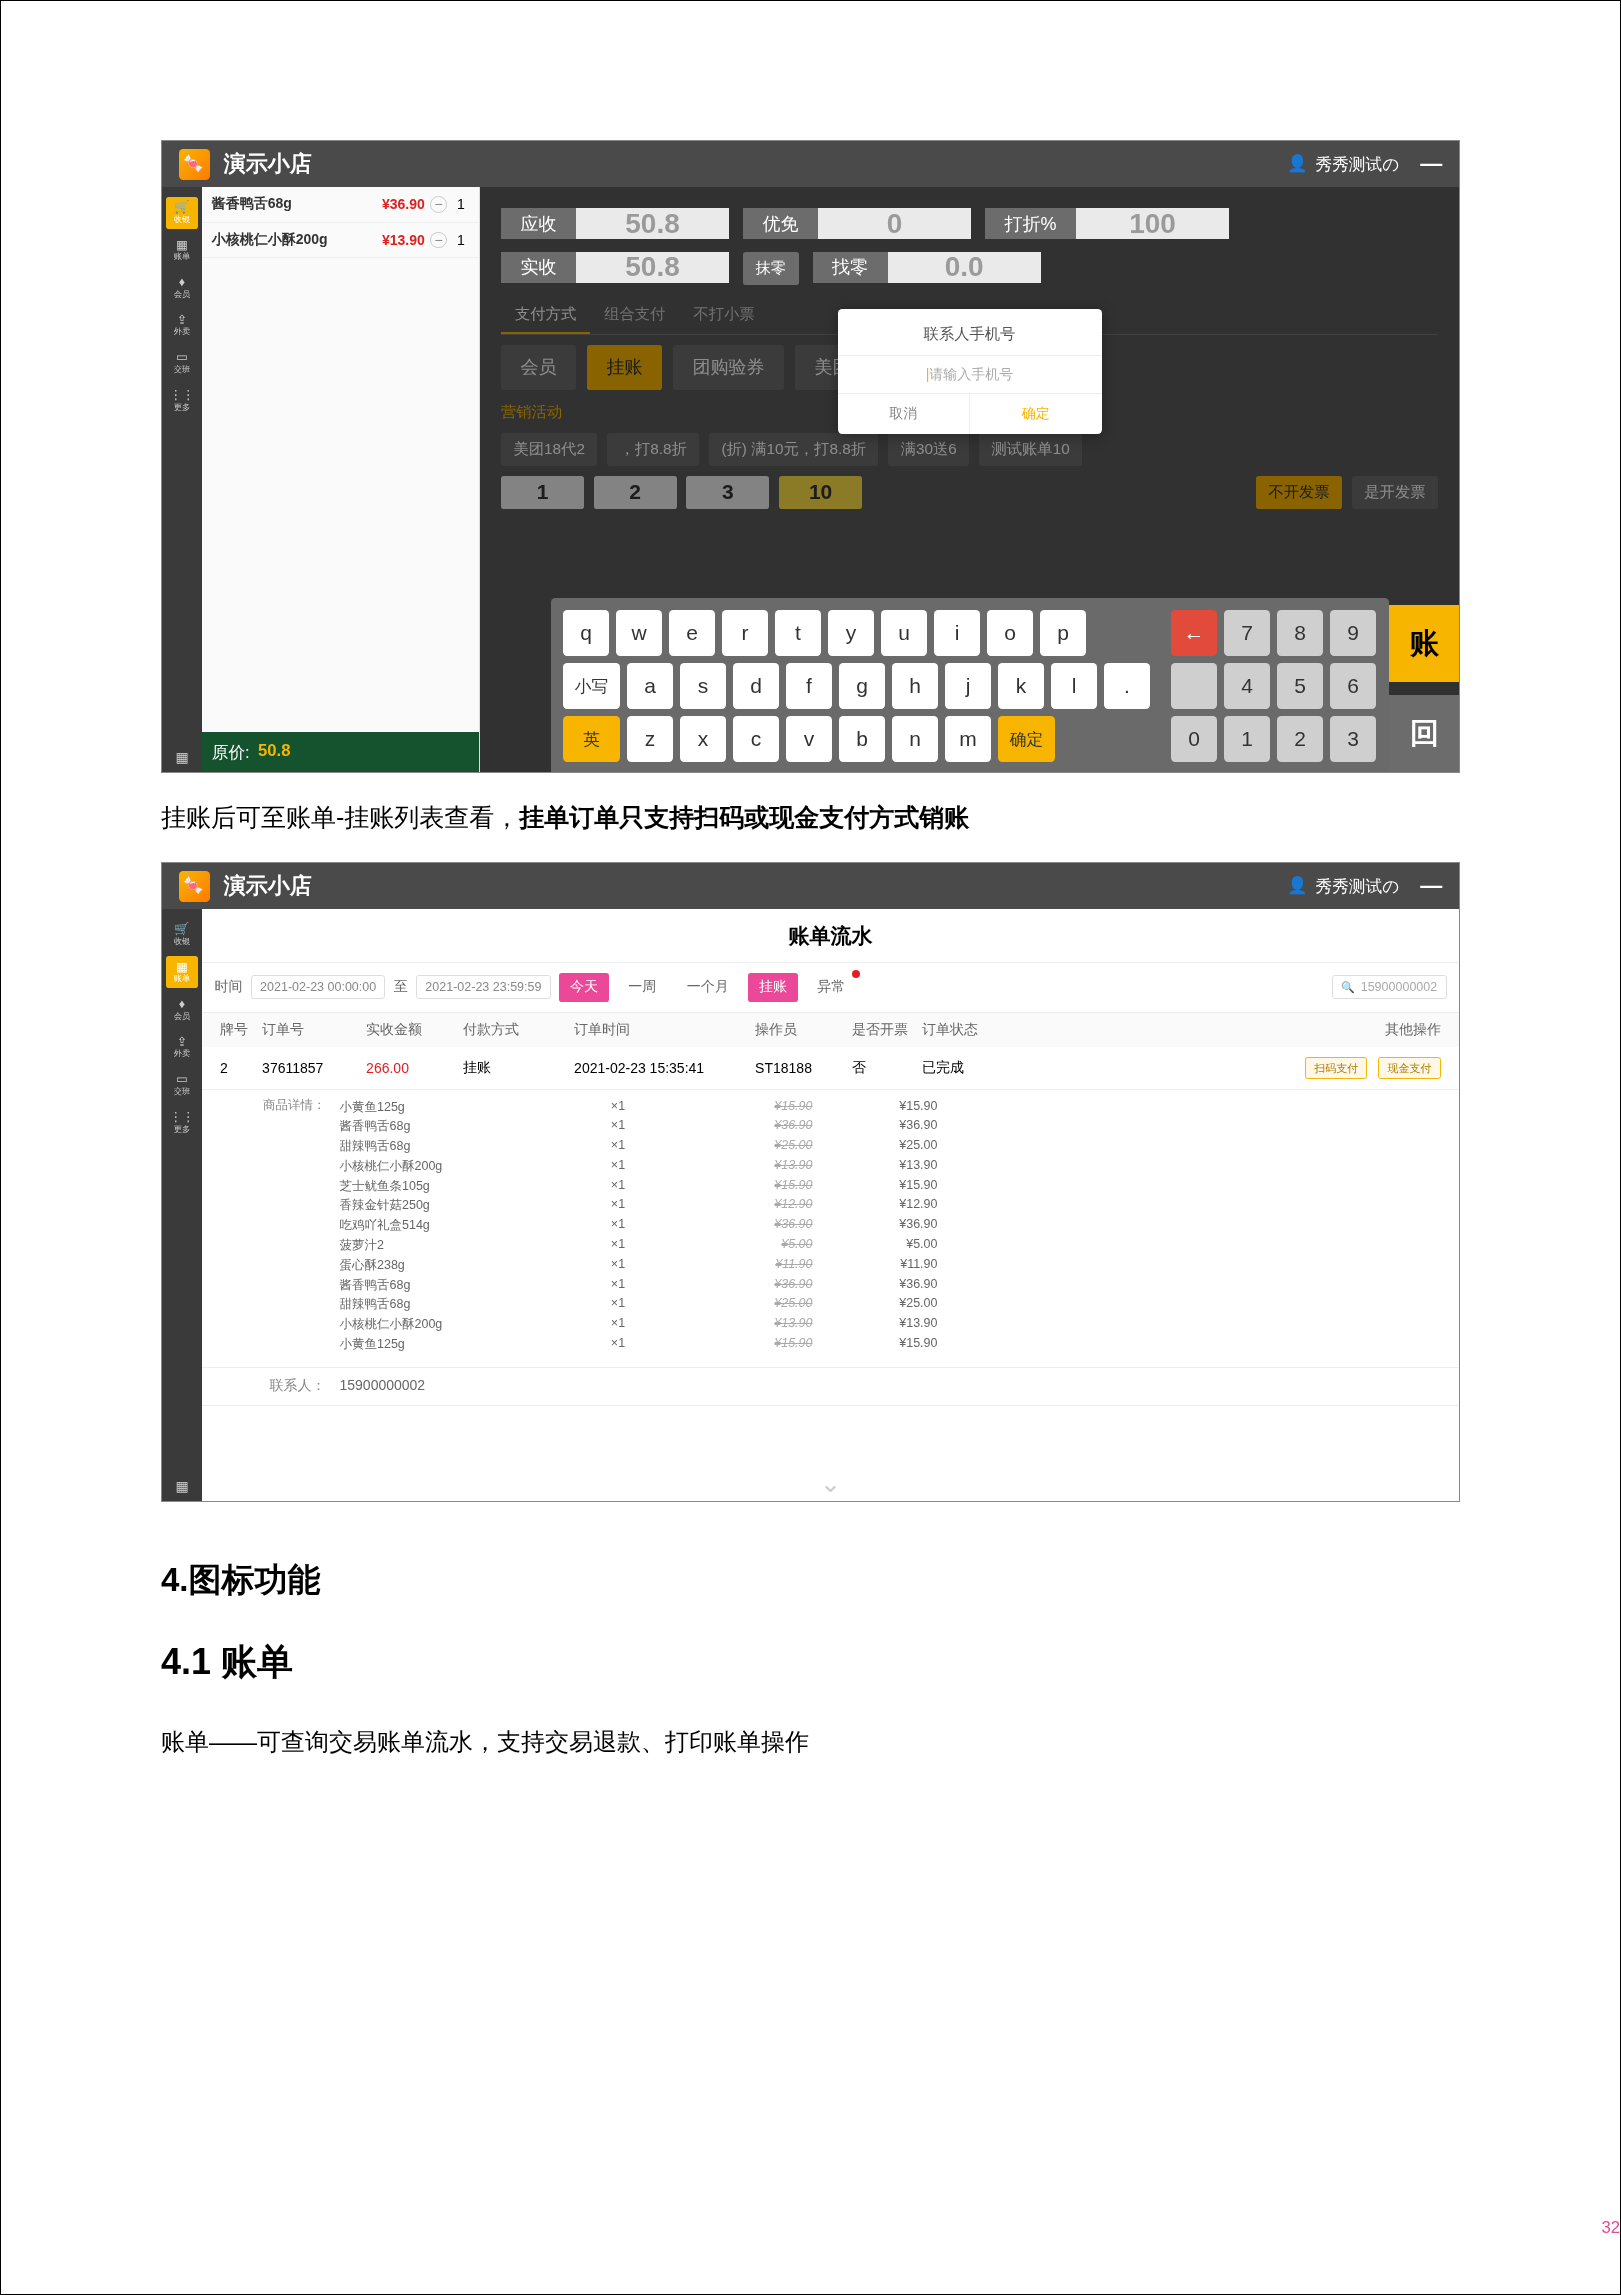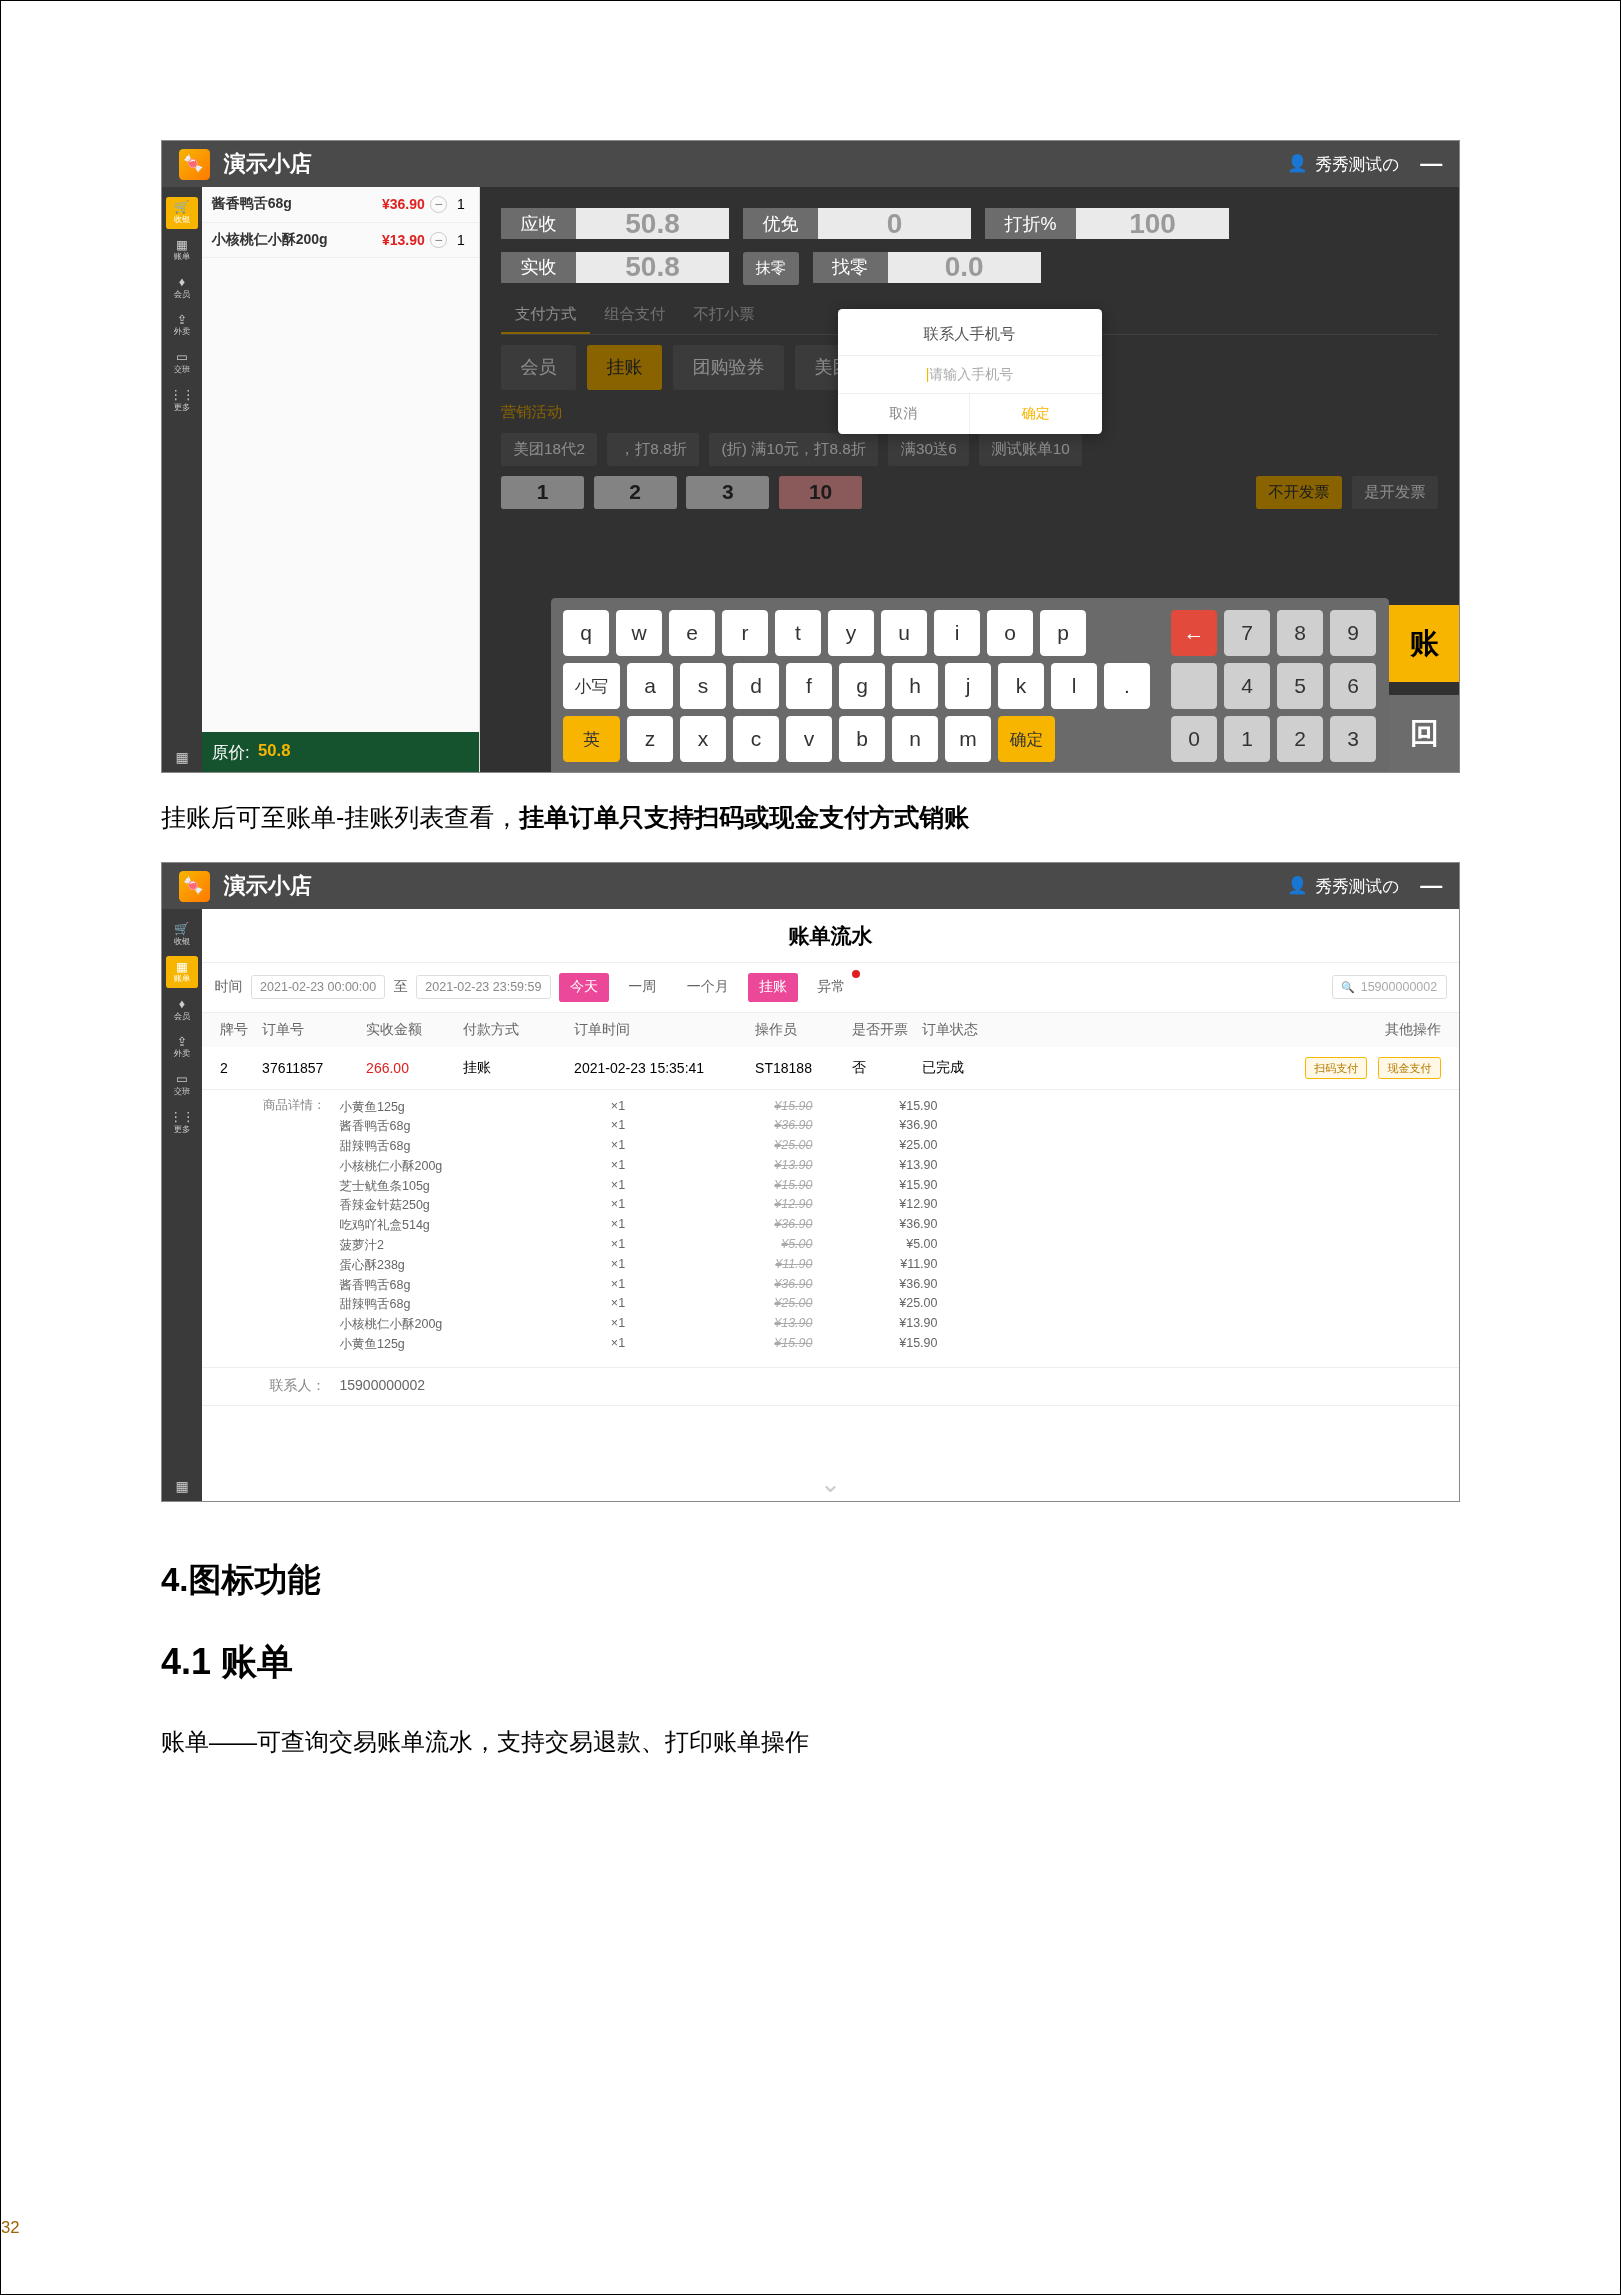--- a/index.html
+++ b/index.html
@@ -1,18 +1,18 @@
 <!DOCTYPE html>
 <html style="font-size:11px"><head>
 <meta charset="utf-8">
 <style>
   * { box-sizing: border-box; margin: 0; padding: 0; }
   body { background: #fff; font-family: "Microsoft YaHei", Arial, sans-serif; }
   .page { width: 1621px; height: 2295px; border: 1.4px solid #000; padding: 139px 160px 83px 160px; position: relative; }
-  .page-num { position: absolute; bottom: 56px; left: 0; right: 0; text-align: left; font-size: 16.7px; color: #a16207; }
+  .page-num { position: absolute; bottom: 56px; left: 0; right: 0; text-align: right; font-size: 16.7px; color: #ec4899; }
 
   
   .app-header { height: 46px; background: #4a4a4a; display: flex; align-items: center; padding: 0 16.7px; color: #fff; }
   .logo-box { width: 31px; height: 31px; background: linear-gradient(135deg,#f7b500,#ff7a00); border-radius: 4.2px; margin-right: 14px; display:flex; align-items:center; justify-content:center; font-size:16.7px;}
   .store-name { font-size: 22px; font-weight: bold; flex: 1; }
   .user-label { font-size: 16.7px; display: flex; align-items: center; gap: 7px; }
   .user-icon::before { content: "👤"; font-size: 16.7px; }
   .minimize { margin-left: 21px; font-size: 22px; font-weight: bold; }
 
   
@@ -231,21 +231,21 @@
           <div class="sbtn small">，打8.8折</div>
           <div class="sbtn small">(折) 满10元，打8.8折</div>
           <div class="sbtn small">满30送6</div>
           <div class="sbtn small">测试账单10</div>
         </div>
 
         <div class="promo-row">
           <div class="sbtn small" style="background:#eee;color:#333;width:83px;justify-content:center;font-size:21px;font-weight:bold;">1</div>
           <div class="sbtn small" style="background:#eee;color:#333;width:83px;justify-content:center;font-size:21px;font-weight:bold;">2</div>
           <div class="sbtn small" style="background:#eee;color:#333;width:83px;justify-content:center;font-size:21px;font-weight:bold;">3</div>
-          <div class="sbtn small" style="background:#fca5a5;color:#333;width:83px;justify-content:center;font-size:21px;font-weight:bold;">10</div>
+          <div class="sbtn small" style="background:#fde047;color:#333;width:83px;justify-content:center;font-size:21px;font-weight:bold;">10</div>
           <div class="sbtn small orange" style="margin-left:auto;">不开发票</div>
           <div class="sbtn small">是开发票</div>
         </div>
 
         <div class="bigbtn" style="top:auto; bottom:90px; right:-21px;">账</div>
         <div class="bigbtn ret" style="bottom:0; right:-21px;">回</div>
 
         <div class="modal">
           <h4>联系人手机号</h4>
           <div class="inp"><span class="cursor">|</span><span>请输入手机号</span></div>

